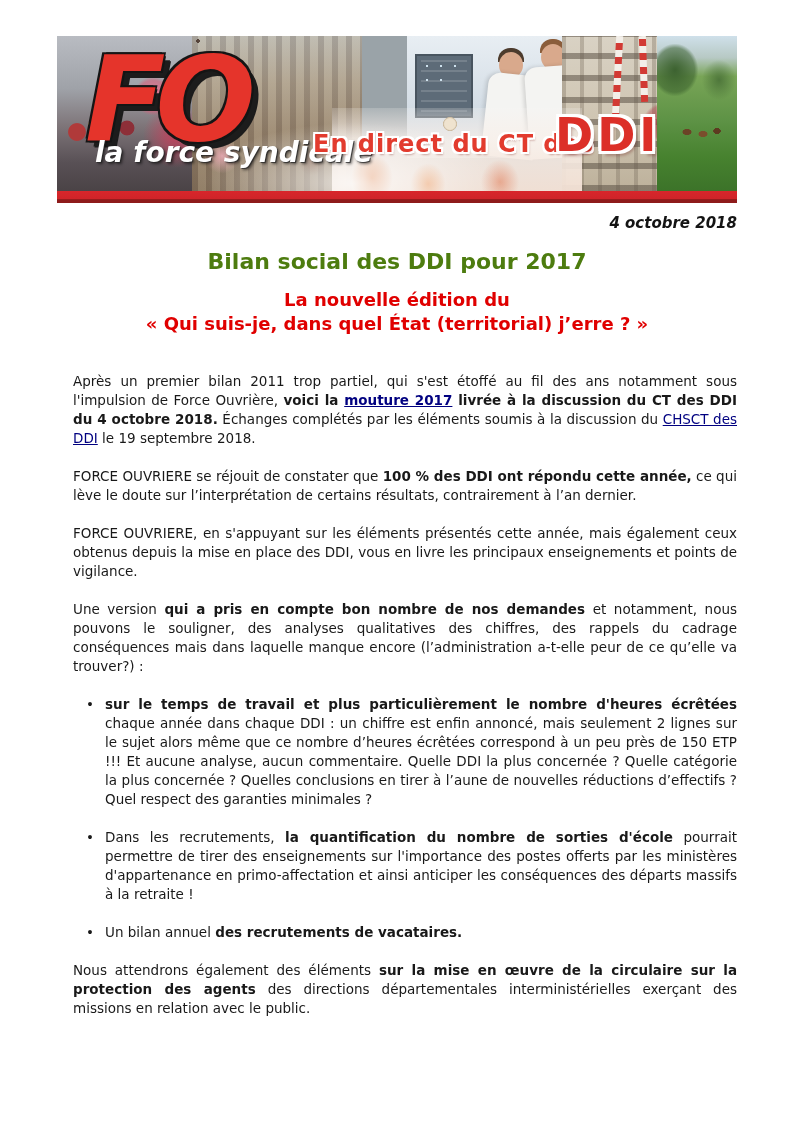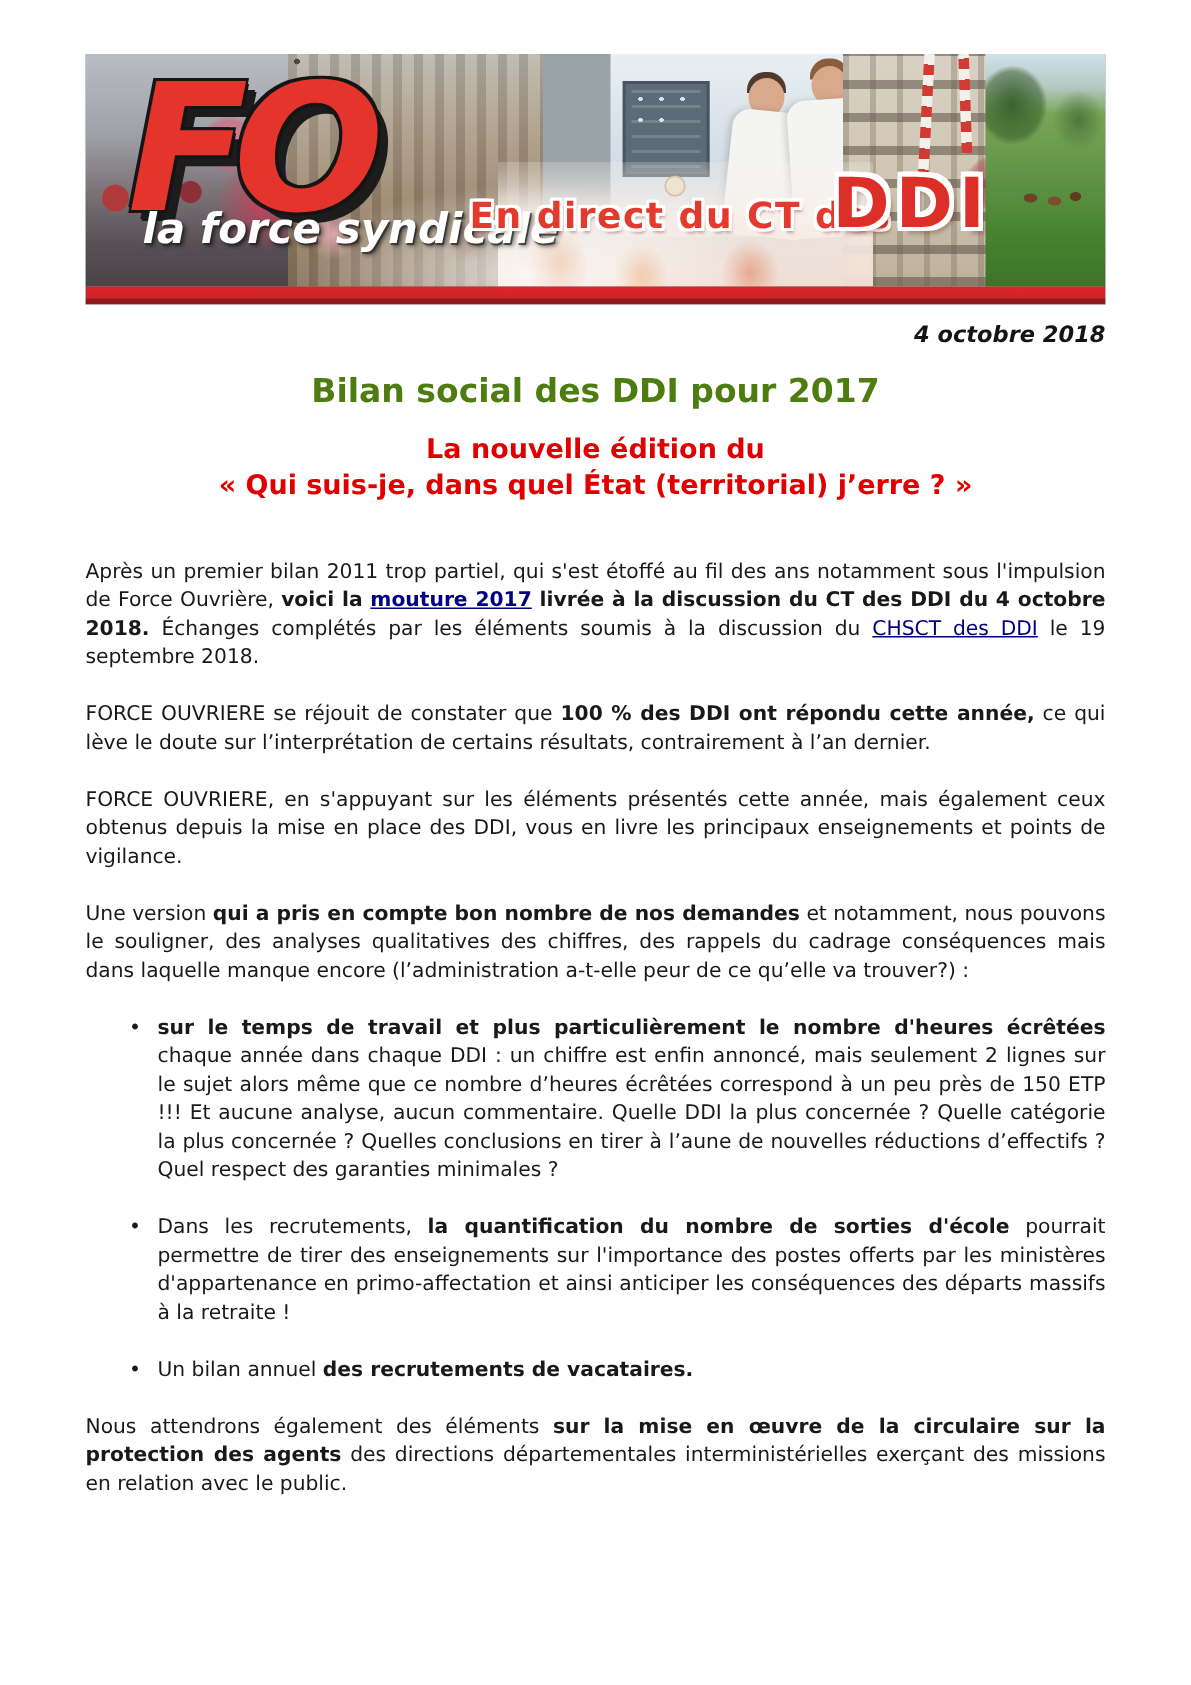--- a/index.html
+++ b/index.html
@@ -116,21 +116,21 @@
                  0 -3px 0 #fff, 0 3px 0 #fff, -3px 0 0 #fff, 3px 0 0 #fff, 4px 5px 3px rgba(100,20,15,.3);
   }
   .banner-redbar { position:absolute; left:0; bottom:0; width:100%; height:12px;
     background:linear-gradient(180deg,#d8262b 0%, #cf2429 64%, #8e1b1b 72%, #8e1b1b 100%); }
 
   
   .date-line { margin-top:11px; text-align:right; font-size:15px; font-weight:bold; font-style:italic; color:#141414; }
   .doc-title { margin-top:17px; text-align:center; font-size:22px; font-weight:bold; color:#4d7c0f; }
   .doc-subtitle { margin-top:14px; text-align:center; font-size:18px; font-weight:bold; color:#e00000; line-height:24px; }
   .body-copy { margin-top:36px; font-size:13.5px; line-height:19px; text-align:justify; color:#191919; }
-  .body-copy p { margin-bottom:19px; }
+  .body-copy p { margin-bottom:19px;margin-left:16px; }
   b { font-weight:bold; }
   a.link { color:#000080; text-decoration:underline; cursor:pointer; }
   a.link b, b a.link { color:#000080; }
   ul.bullets { list-style:none; margin:0 0 0 0; }
   ul.bullets li { position:relative; padding-left:48px; margin-bottom:19px; }
   ul.bullets li::before { content:"\2022"; position:absolute; left:29px; top:0; font-size:13.5px; color:#191919; }
 </style>
 </head>
 <body>
 

